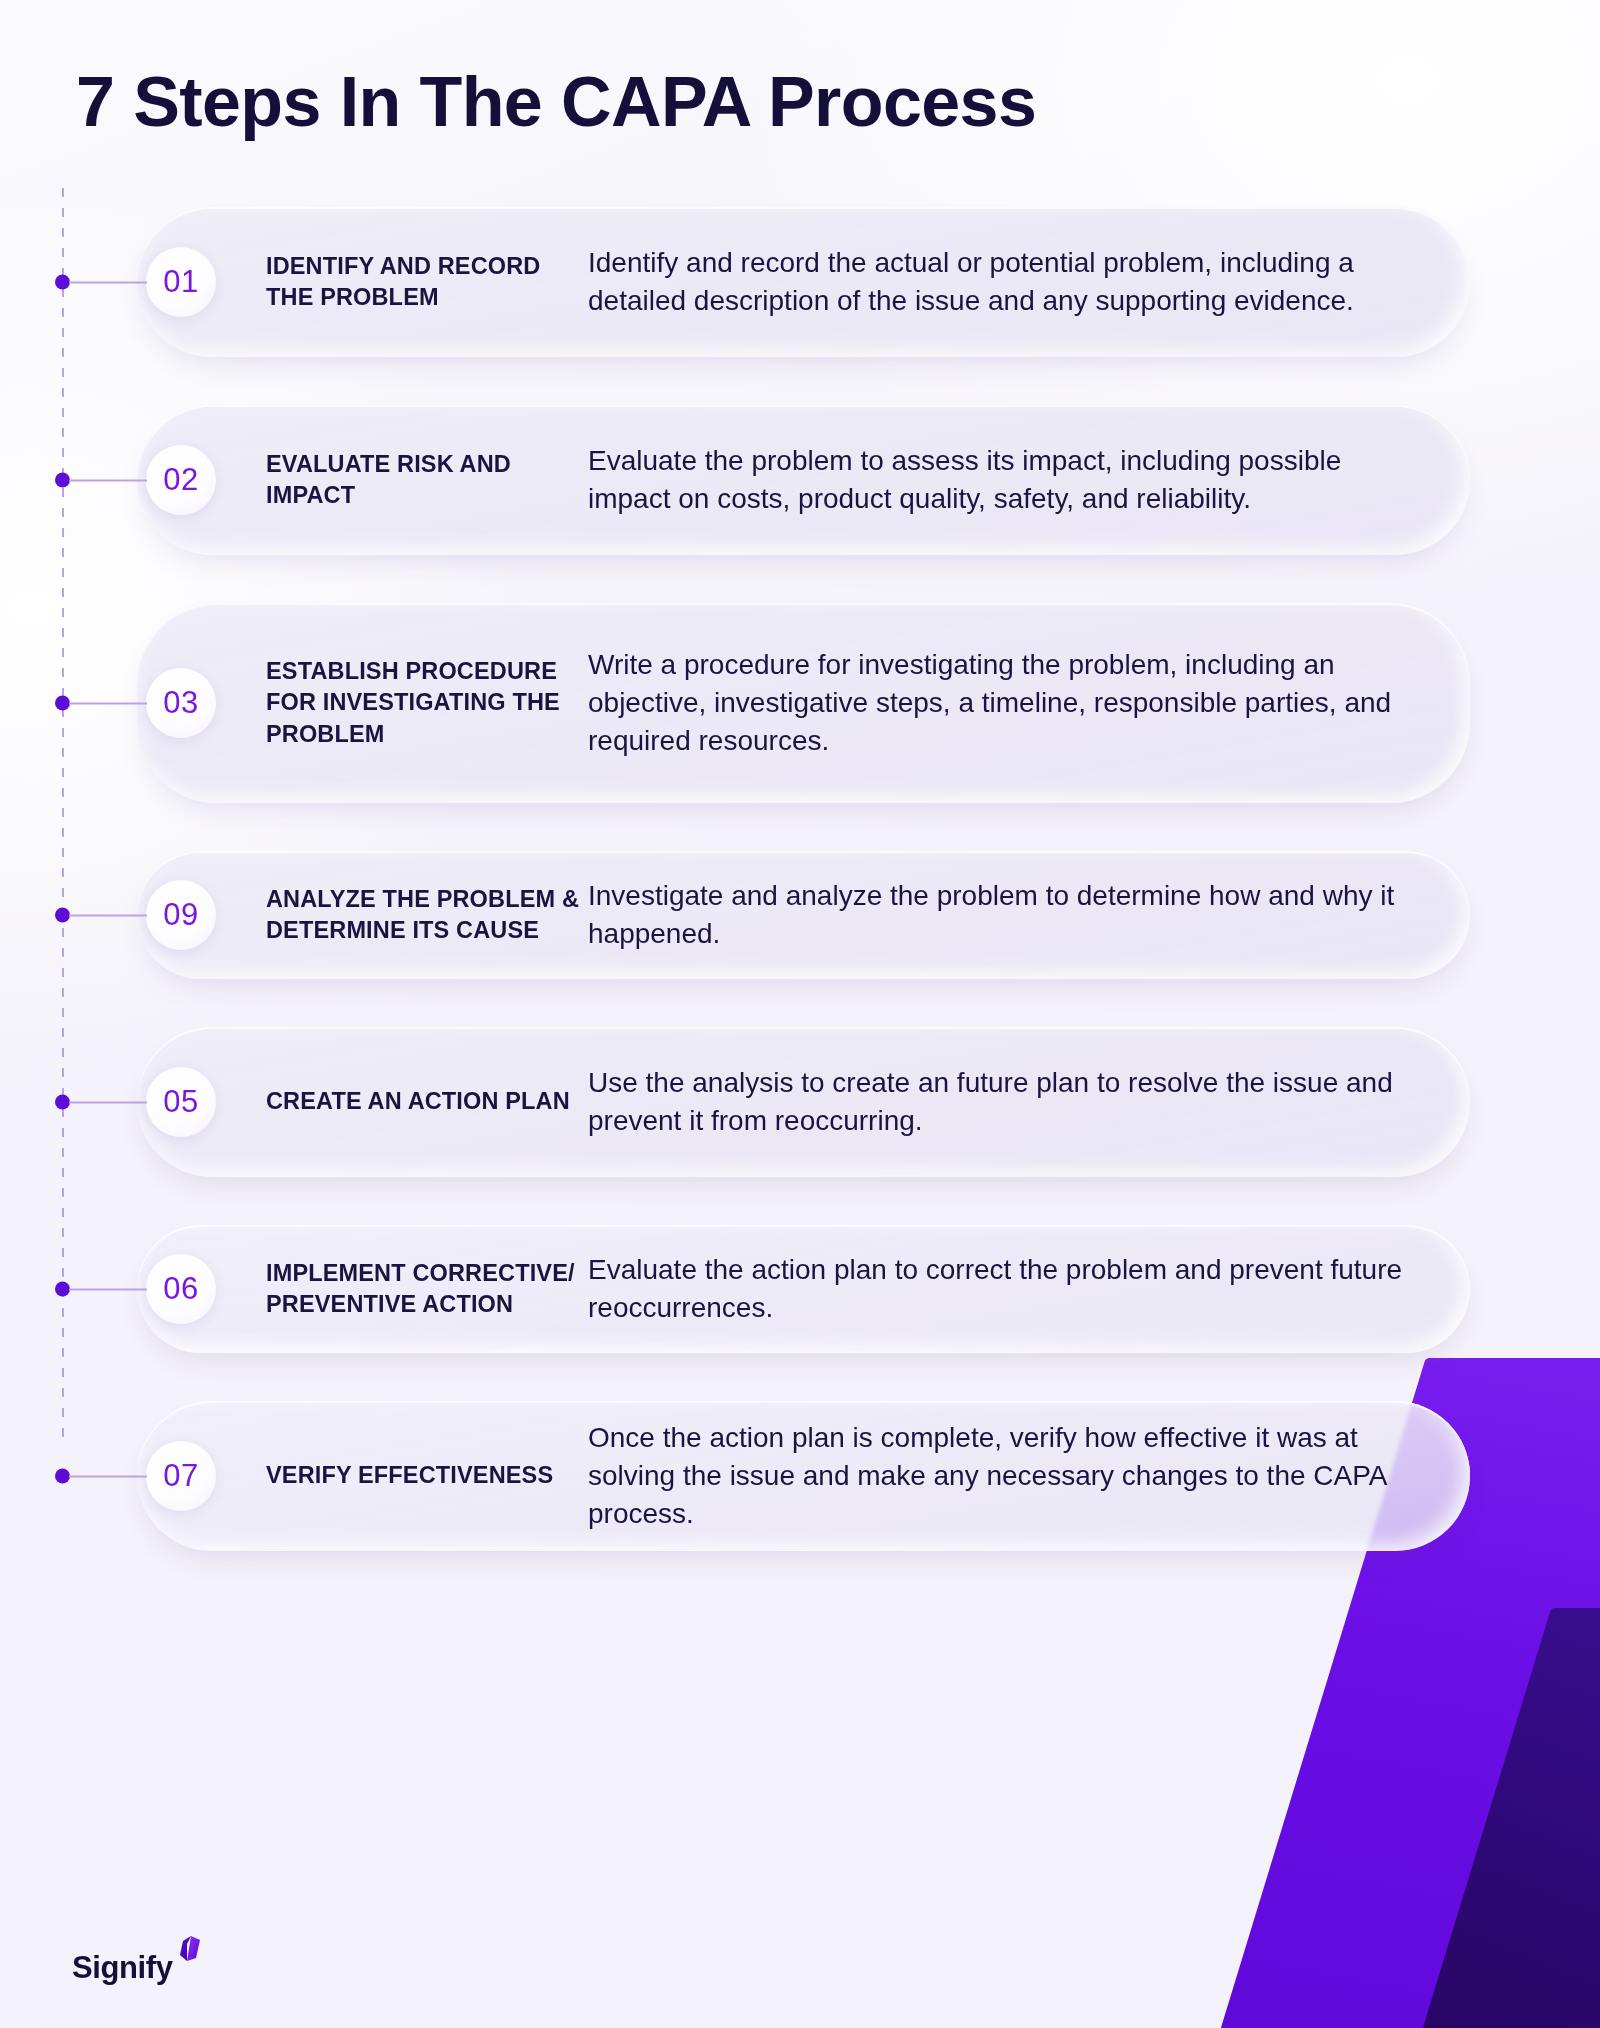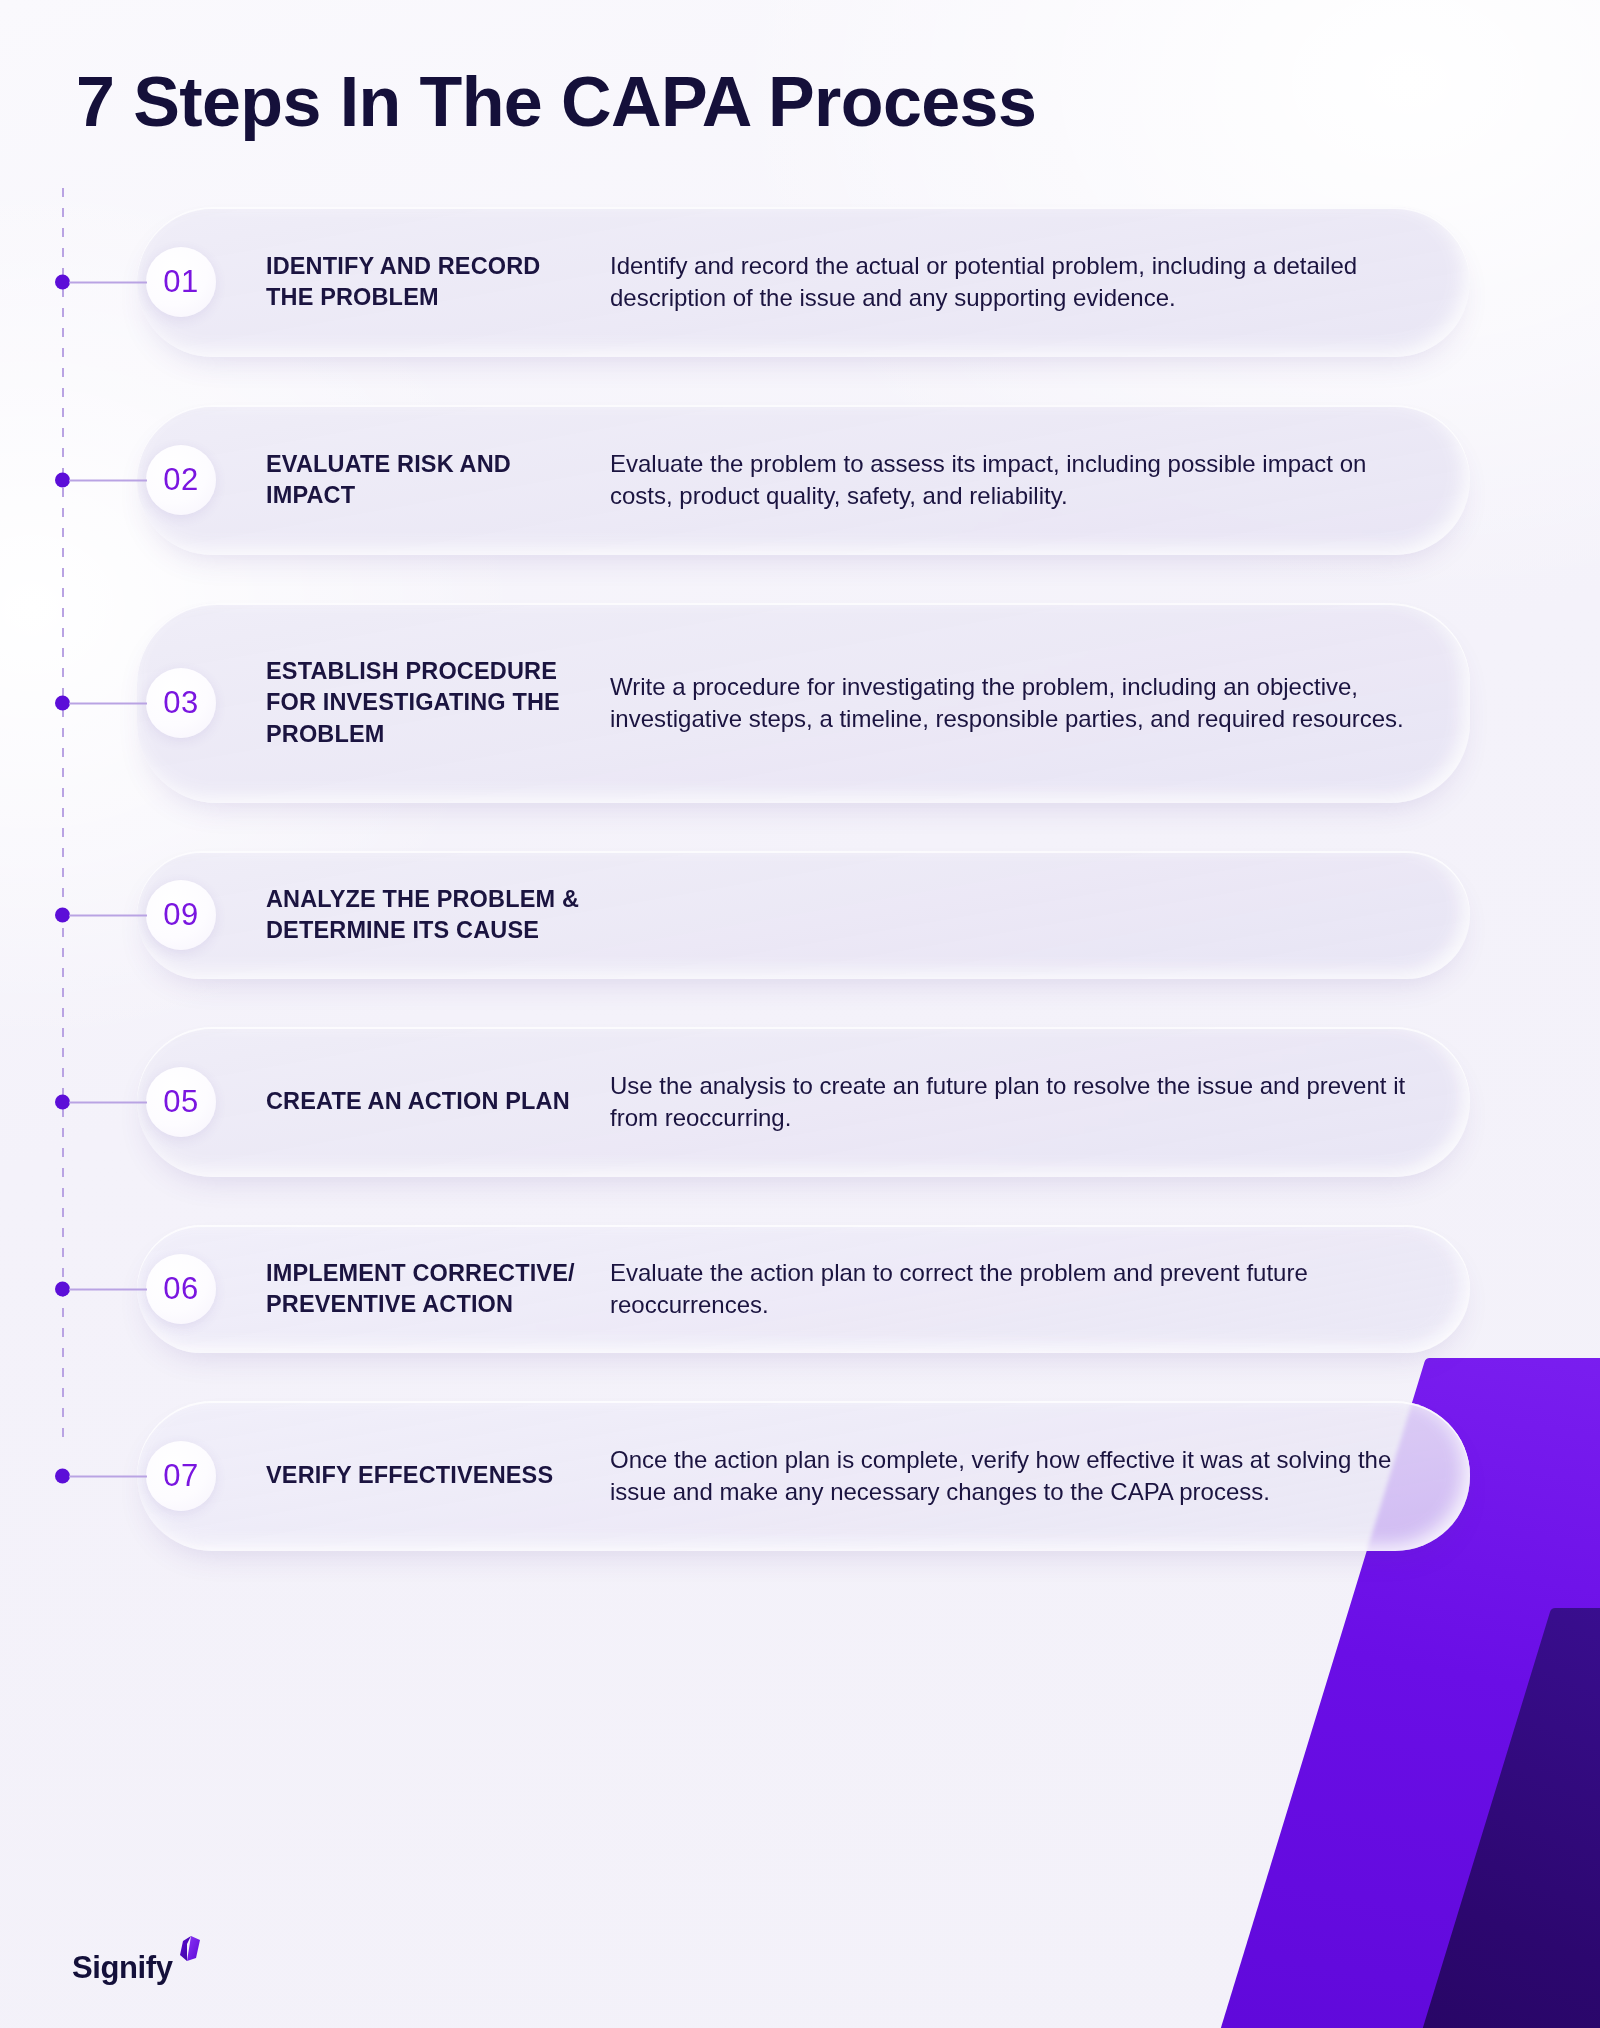--- a/index.html
+++ b/index.html
@@ -168,23 +168,22 @@
     font-size: 23.5px;
     font-weight: 700;
     line-height: 1.34;
     letter-spacing: 0.15px;
     color: #1b1440;
     text-transform: uppercase;
   }
 
   .desc {
     flex: 1 1 auto;
-    margin-left: 22px;
     margin-right: 48px;
-    font-size: 24px;
+    font-size: 28px;
     font-weight: 400;
     line-height: 1.35;
     color: #1b1440;
   }
 
   
   .step.overlap .card {
     background: linear-gradient(170deg, rgba(240,238,249,0.90) 0%, rgba(235,232,246,0.86) 60%, rgba(232,229,245,0.80) 100%);
   }
 
@@ -260,20 +259,21 @@
     </div>
 
     <div class="step short">
       <div class="connector">
         <span class="dot"></span>
         <span class="hline"></span>
       </div>
       <div class="card">
         <div class="badge">09</div>
         <div class="headline">ANALYZE THE PROBLEM &amp; DETERMINE ITS CAUSE</div>
+        <div class="desc">Investigate and analyze the problem to determine how and why it happened.</div>
       </div>
     </div>
 
     <div class="step">
       <div class="connector">
         <span class="dot"></span>
         <span class="hline"></span>
       </div>
       <div class="card">
         <div class="badge">05</div>

